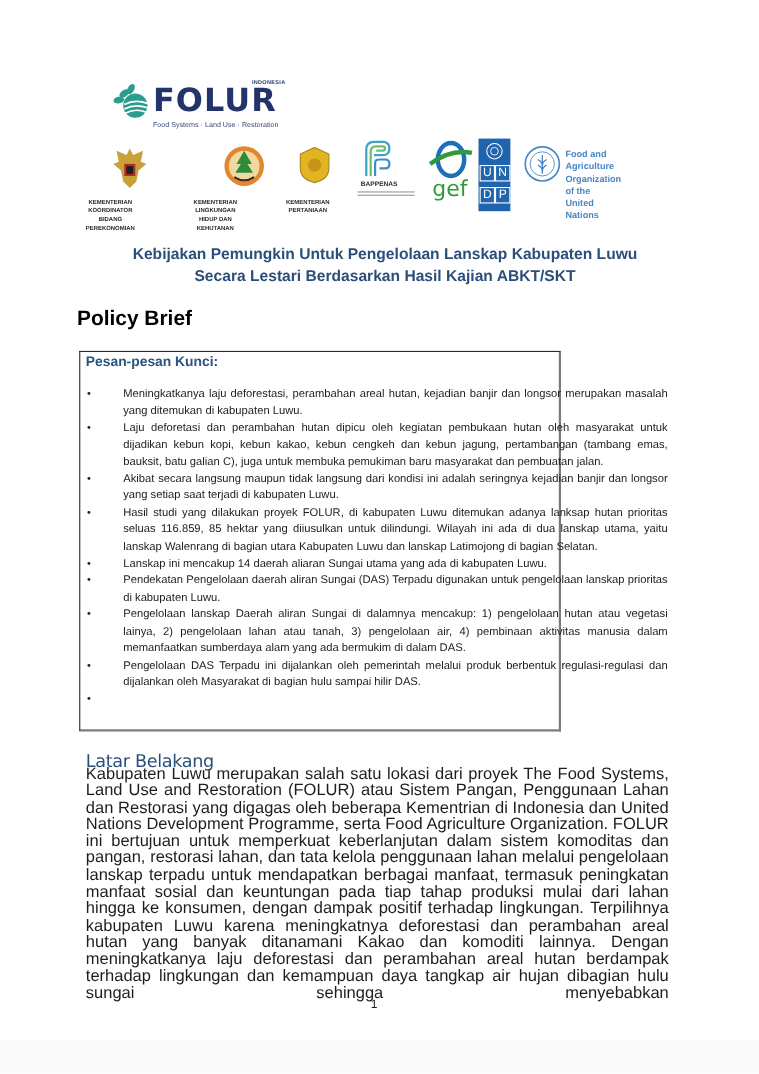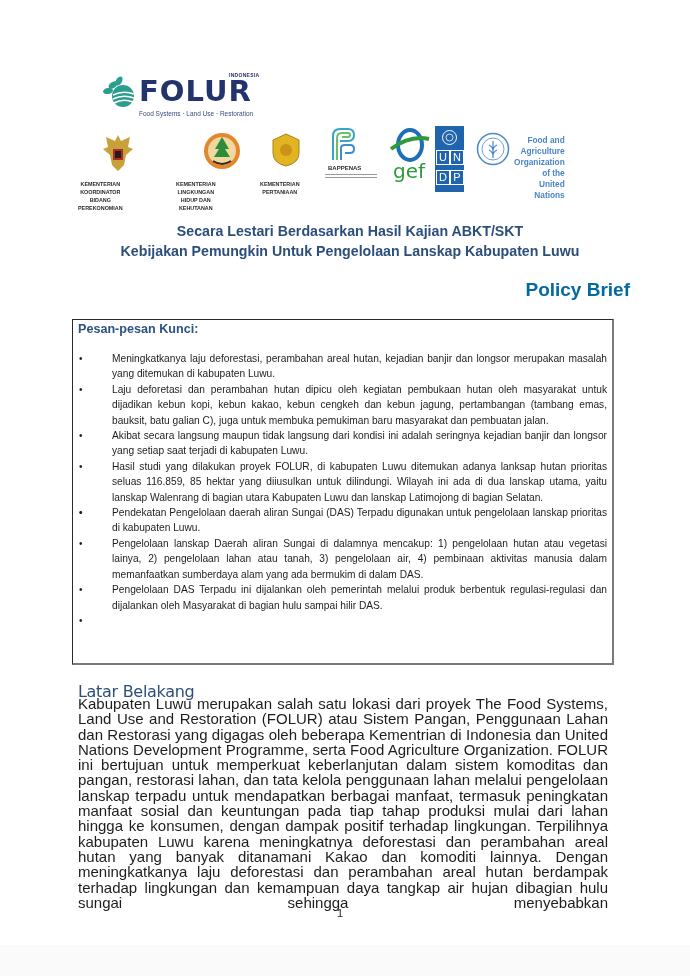--- a/index.html
+++ b/index.html
@@ -52,34 +52,34 @@
   .undp {
     position: absolute; left: 435px; top: 126px; width: 29px; height: 66px; background: #1f64ad;
   }
   .undp-cell {
     position: absolute; width: 12px; height: 13px; color: #ffffff;
     font-size: 11px; text-align: center; line-height: 13px;
     border: 0.5px solid #ffffff;
   }
   .fao-text {
     position: absolute; left: 514px; top: 135px; font-size: 8.3px; color: #4a86c5;
-    line-height: 11px; font-weight: bold; text-align: right;
+    line-height: 11px; font-weight: bold;
   }
   
   .doc-title {
     position: absolute; left: 70px; width: 560px; top: 221px;
     text-align: center; font-weight: bold; font-size: 14.2px; color: #2c4f7a; line-height: 20px;
   }
   .policy-brief {
     position: absolute; left: 70px; width: 560px; top: 279px;
-    text-align: right; font-weight: bold; font-size: 19px; color: #0369a1;
+    text-align: left; font-weight: bold; font-size: 19px; color: #000000;
   }
   
   .key-box {
-    position: absolute; left: 72px; top: 319px; width: 542px; height: 346px;
+    position: absolute; left: 72px; top: 319px; width: 438px; height: 346px;
     border: 1px solid #2a2a2a; border-right: 2px solid #7a7a7a; border-bottom: 2px solid #7a7a7a;
     box-sizing: border-box;
   }
   .key-title {
     position: absolute; left: 5px; top: 2px; font-weight: bold; font-size: 12.6px; color: #2c5280;
   }
   .key-list {
     position: absolute; left: 0; top: 31px; width: 540px; margin: 0; padding: 0; list-style: none;
   }
   .key-item {
@@ -189,33 +189,33 @@
     <path d="M17 9 L17 26 M13 13 Q17 15 17 19 M21 13 Q17 15 17 19 M13 18 Q17 20 17 24 M21 18 Q17 20 17 24" stroke="#4a86c5" stroke-width="1.2" fill="none"></path>
   </svg>
   <div class="fao-text">
     <span style="white-space:pre-line;display:block">Food and Agriculture
 Organization of the
 United Nations</span>
   </div>
 </div>
 
 <div class="doc-title">
+  <div>Kebijakan Pemungkin Untuk Pengelolaan Lanskap Kabupaten Luwu</div>
   <div>Secara Lestari Berdasarkan Hasil Kajian ABKT/SKT</div>
-  <div>Kebijakan Pemungkin Untuk Pengelolaan Lanskap Kabupaten Luwu</div>
 </div>
 <div class="policy-brief">Policy Brief</div>
 
 <div class="key-box">
   <div class="key-title">Pesan-pesan Kunci:</div>
   <ul class="key-list">
     <li class="key-item"><span class="bullet">•</span><span>Meningkatkanya laju deforestasi, perambahan areal hutan, kejadian banjir dan longsor merupakan masalah yang ditemukan di kabupaten Luwu.</span></li>
     <li class="key-item"><span class="bullet">•</span><span>Laju deforetasi dan perambahan hutan dipicu oleh kegiatan pembukaan hutan oleh masyarakat untuk dijadikan kebun kopi, kebun kakao, kebun cengkeh dan kebun jagung, pertambangan (tambang emas, bauksit, batu galian C), juga untuk membuka pemukiman baru masyarakat dan pembuatan jalan.</span></li>
     <li class="key-item"><span class="bullet">•</span><span>Akibat secara langsung maupun tidak langsung dari kondisi ini adalah seringnya kejadian banjir dan longsor yang setiap saat terjadi di kabupaten Luwu.</span></li>
     <li class="key-item"><span class="bullet">•</span><span>Hasil studi yang dilakukan proyek FOLUR, di kabupaten Luwu ditemukan adanya lanksap hutan prioritas seluas 116.859, 85 hektar yang diiusulkan untuk dilindungi. Wilayah ini ada di dua lanskap utama, yaitu lanskap Walenrang di bagian utara Kabupaten Luwu dan lanskap Latimojong di bagian Selatan.</span></li>
-    <li class="key-item"><span class="bullet">•</span></li>
+    <li class="key-item"><span class="bullet">•</span><span>Lanskap ini mencakup 14 daerah aliaran Sungai utama yang ada di kabupaten Luwu.</span></li>
     <li class="key-item"><span class="bullet">•</span><span> Pendekatan Pengelolaan daerah aliran Sungai (DAS) Terpadu digunakan untuk pengelolaan lanskap prioritas di kabupaten Luwu.</span></li>
     <li class="key-item"><span class="bullet">•</span><span>Pengelolaan lanskap Daerah aliran Sungai di dalamnya mencakup: 1) pengelolaan hutan atau vegetasi lainya, 2) pengelolaan lahan atau tanah, 3) pengelolaan air, 4) pembinaan aktivitas manusia dalam memanfaatkan sumberdaya alam yang ada bermukim di dalam DAS.</span></li>
     <li class="key-item"><span class="bullet">•</span><span>Pengelolaan DAS Terpadu ini dijalankan oleh pemerintah melalui produk berbentuk regulasi-regulasi dan dijalankan oleh Masyarakat di bagian hulu sampai hilir DAS.</span></li>
     <li class="key-item"><span class="bullet">•</span></li>
   </ul>
 </div>
 
 <div class="section-heading">Latar Belakang</div>
 <p class="body-text" style="margin:0">Kabupaten Luwu merupakan salah satu lokasi dari proyek The Food Systems, Land Use and Restoration (FOLUR) atau Sistem Pangan, Penggunaan Lahan dan Restorasi yang digagas oleh beberapa Kementrian di Indonesia dan United Nations Development Programme, serta Food Agriculture Organization. FOLUR ini bertujuan untuk memperkuat keberlanjutan dalam sistem komoditas dan pangan, restorasi lahan, dan tata kelola penggunaan lahan melalui pengelolaan lanskap terpadu untuk mendapatkan berbagai manfaat, termasuk peningkatan manfaat sosial dan keuntungan pada tiap tahap produksi mulai dari lahan hingga ke konsumen, dengan dampak positif terhadap lingkungan. Terpilihnya kabupaten Luwu karena meningkatnya deforestasi dan perambahan areal hutan yang banyak ditanamani Kakao dan komoditi lainnya. Dengan meningkatkanya laju deforestasi dan perambahan areal hutan berdampak terhadap lingkungan dan kemampuan daya tangkap air hujan dibagian hulu sungai sehingga menyebabkan</p>
 

